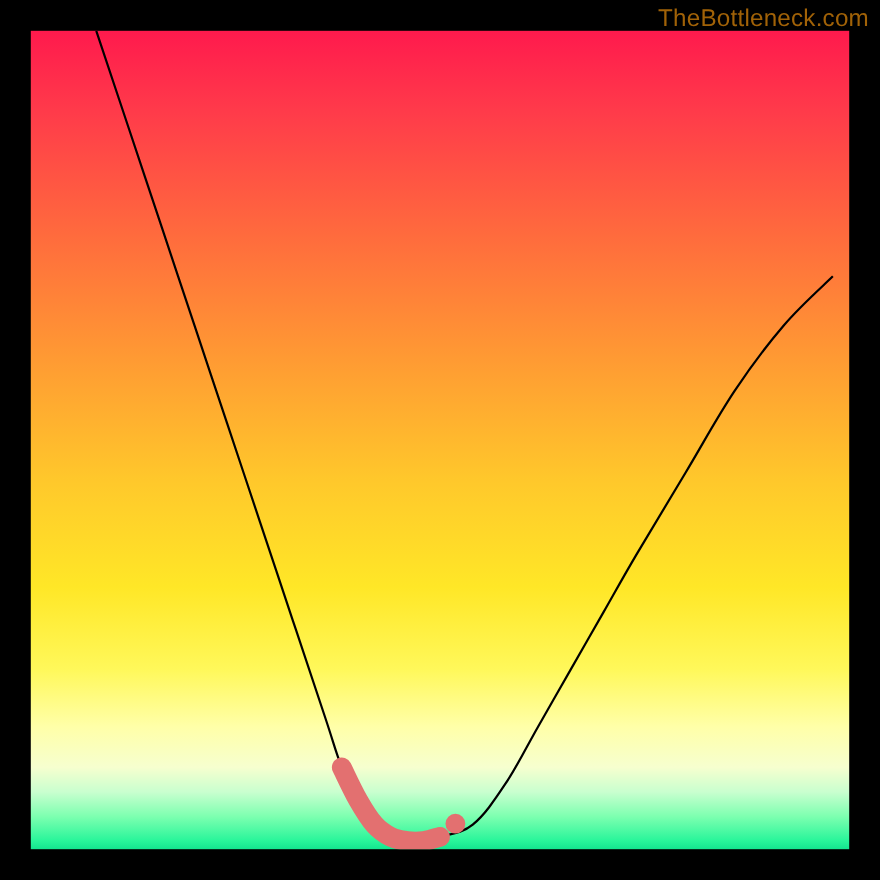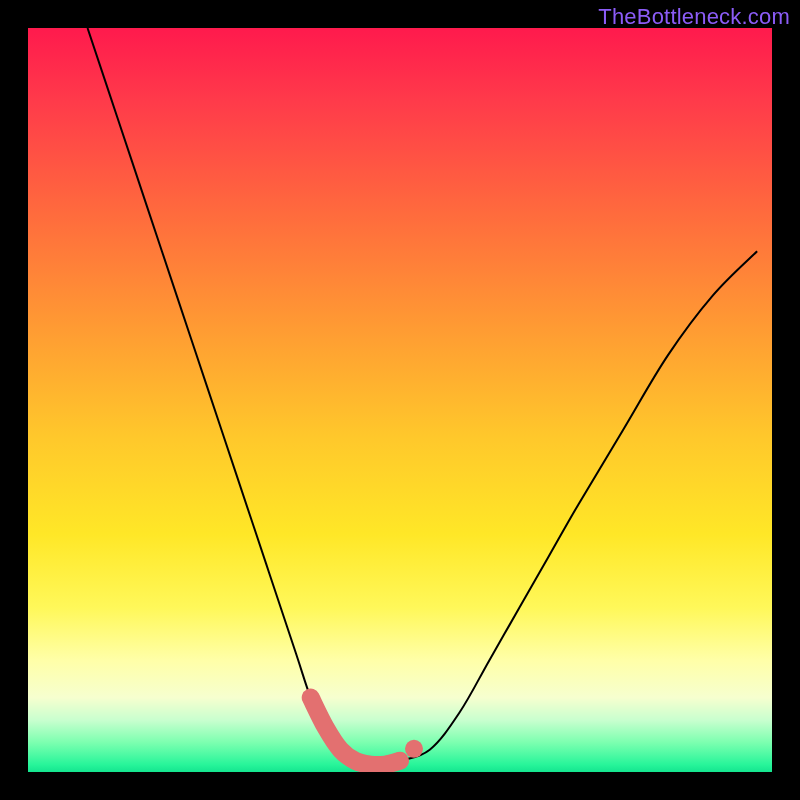--- a/index.html
+++ b/index.html
@@ -30,21 +30,21 @@
       #c9ffcf 93%,
       #7dffb0 96%,
       #28f59a 99%,
       #14e58f 100%
     );
   }
   .watermark {
     position: absolute;
     top: 4px;
     right: 10px;
-    color: #8b5cf6;
+    color: #a16207;
     font-size: 22px;
     font-weight: 500;
     letter-spacing: 0.2px;
     z-index: 10;
   }
   svg.curve {
     position: absolute;
     left: 0;
     top: 0;
     width: 744px;

